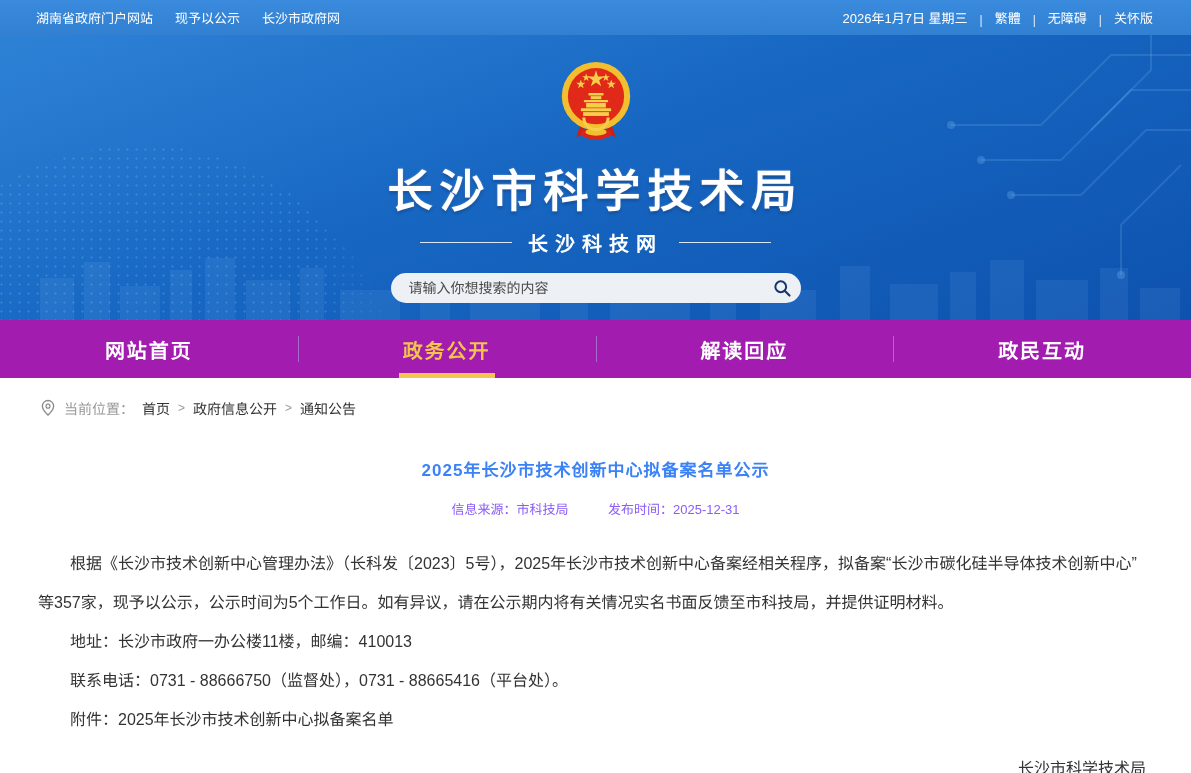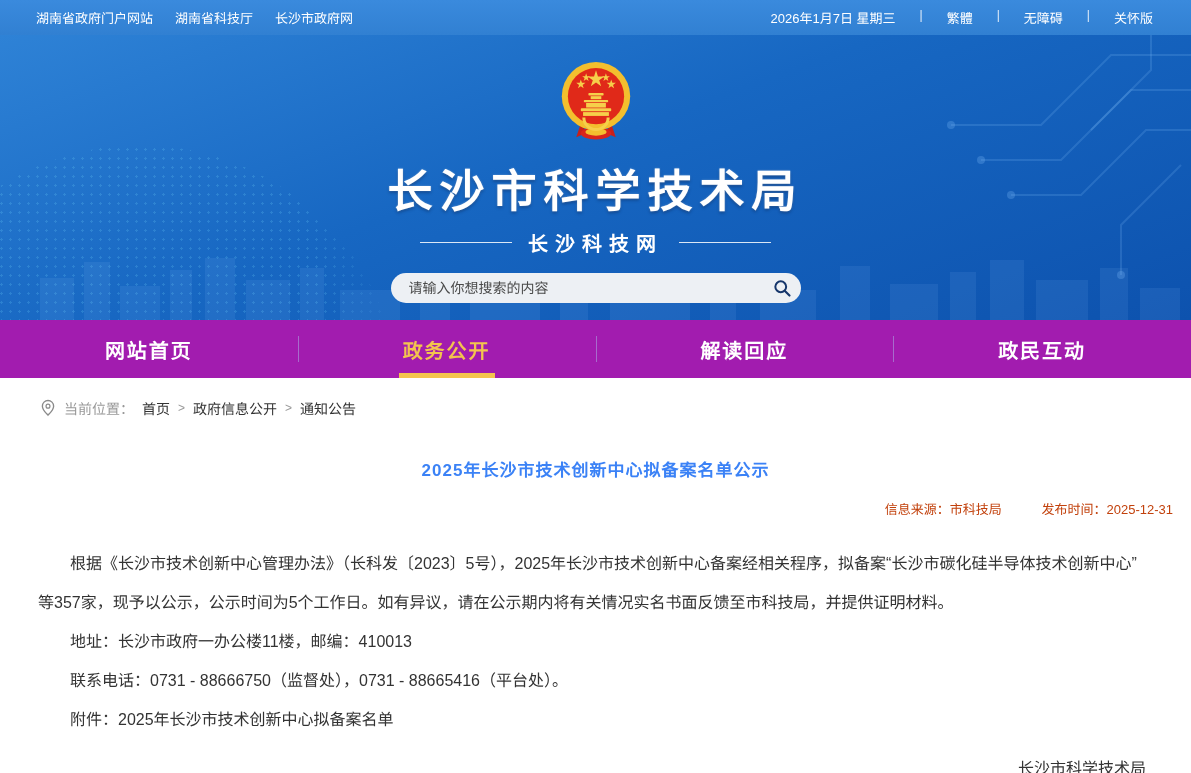--- a/index.html
+++ b/index.html
@@ -5,21 +5,21 @@
   * { margin:0; padding:0; box-sizing:border-box; }
   html,body { width:1191px; height:773px; overflow:hidden; background:#fff;
     font-family:"Liberation Sans", sans-serif; }
 
   
   .topbar { height:35px; background:linear-gradient(180deg,#3a8add,#3180d2);
     display:flex; align-items:center; justify-content:space-between;
     padding:0 38px 0 36px; color:#fff; font-size:13px; }
   .topbar a { color:#fff; text-decoration:none; cursor:pointer; }
   .topbar-left { display:flex; gap:22px; }
-  .topbar-right { display:flex; align-items:flex-start; gap:24px; }
+  .topbar-right { display:flex; align-items:flex-end; gap:12px; }
   .topbar-sep { color:rgba(255,255,255,.85); font-size:12px; }
 
   
   .banner { position:relative; height:285px; overflow:hidden;
     background:linear-gradient(160deg,#2e82d6 0%,#1767c2 45%,#0d52ae 100%); }
   .globe { position:absolute; left:-120px; top:110px; width:520px; height:520px;
     border-radius:50%;
     background-image:radial-gradient(circle, rgba(120,220,255,.35) 1.2px, transparent 1.3px);
     background-size:9px 9px;
     -webkit-mask-image:radial-gradient(circle at 30% 30%, #000 0 55%, transparent 72%);
@@ -57,35 +57,35 @@
 
   
   .breadcrumb { display:flex; align-items:center; gap:8px; margin:20px 0 0 40px;
     font-size:14px; color:#999; }
   .breadcrumb .crumb { color:#333; text-decoration:none; cursor:pointer; }
   .crumb-sep { color:#999; font-size:12px; }
 
   
   .article-title { margin-top:38px; text-align:center; color:#3b82f6;
     font-size:17px; font-weight:600; letter-spacing:1px; }
-  .article-meta { margin-top:18px; text-align:right; font-size:13px; color:#c2410c; }
+  .article-meta { margin-top:18px; text-align:center; font-size:13px; color:#8b5cf6; }
   .article-meta .meta-item { margin:0 18px; }
   .article-body { margin:26px 45px 0 38px; font-size:16px; line-height:39px; color:#333; }
   .article-body p { text-indent:2em; }
   .attachment-name { color:#333; text-decoration:none; cursor:pointer; }
   .signoff { margin:12px 45px 0 0; text-align:right; font-size:16px;
     line-height:36px; color:#333; }
 </style>
 </head>
 <body>
 
 <header class="topbar">
   <div class="topbar-left">
     <a>湖南省政府门户网站</a>
-    <a>湖南省科技厅</a>
+    <a>现予以公示</a>
     <a>长沙市政府网</a>
   </div>
   <div class="topbar-right">
     <span>2026年1月7日 星期三</span>
     <span class="topbar-sep">|</span>
     <a>繁體</a>
     <span class="topbar-sep">|</span>
     <a>无障碍</a>
     <span class="topbar-sep">|</span>
     <a>关怀版</a>

